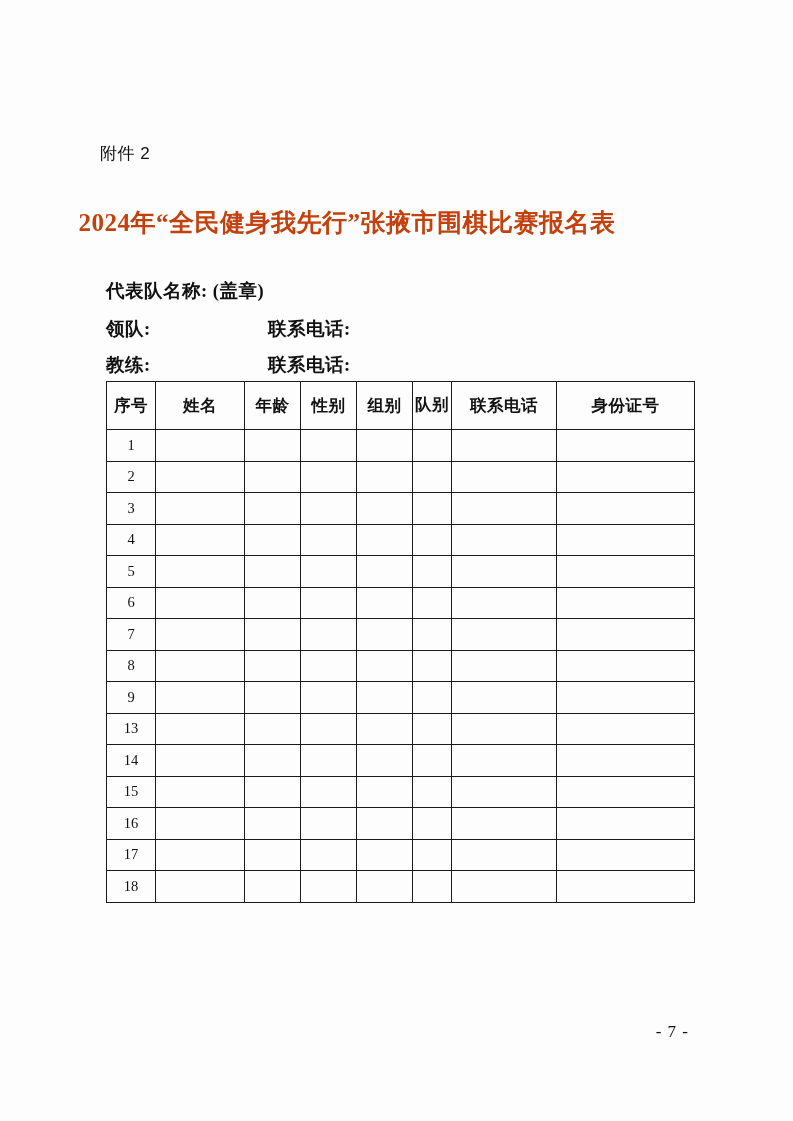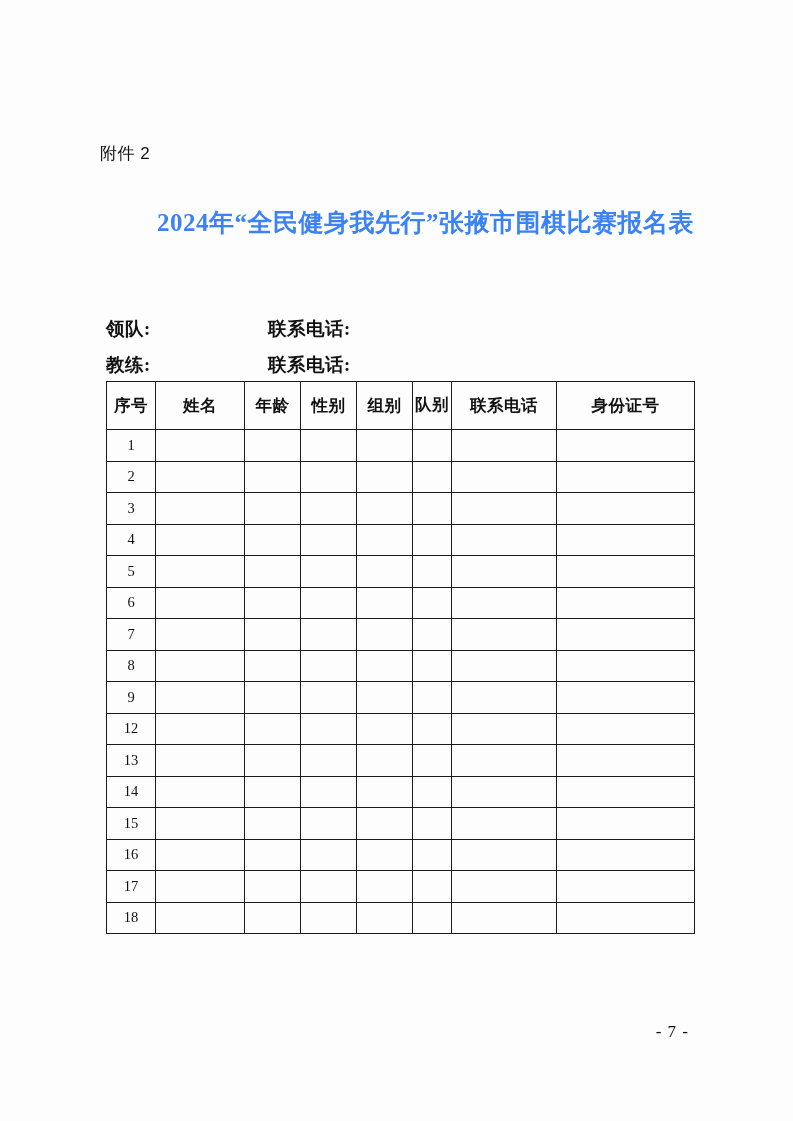--- a/index.html
+++ b/index.html
@@ -29,26 +29,26 @@
     font-family: "Liberation Sans", sans-serif;
     font-size: 17px;
     letter-spacing: 0.5px;
     color: #111;
   }
   .doc-title {
     position: absolute;
     left: 0;
     top: 206px;
     width: 694px;
-    text-align: right;
+    text-align: center;
     font-family: "Liberation Serif", serif;
     font-weight: bold;
     font-size: 25px;
     letter-spacing: 0.5px;
-    color: #3b82f6;
+    color: #c2410c;
   }
   .field-line {
     position: absolute;
     font-family: "Liberation Serif", serif;
     font-weight: bold;
     font-size: 18.5px;
     color: #111;
     letter-spacing: 0.5px;
     white-space: nowrap;
   }
@@ -116,20 +116,21 @@
 </style>
 </head>
 <body>
 
 <div class="page">
 
   <div class="attachment-label">附件 2</div>
 
   <div class="doc-title">2024年“全民健身我先行”张掖市围棋比赛报名表</div>
 
+  <div class="field-line f1">代表队名称: (盖章)</div>
   <div class="field-line f2">领队:</div>
   <div class="field-line f2b">联系电话:</div>
   <div class="field-line f3">教练:</div>
   <div class="field-line f3b">联系电话:</div>
 
   <table class="reg">
     <thead>
       <tr>
         <th class="col-idx">序号</th>
         <th class="col-name">姓名</th>
@@ -226,30 +227,20 @@
         <td class="idx">9</td>
         <td></td>
         <td></td>
         <td></td>
         <td></td>
         <td></td>
         <td></td>
         <td></td>
       </tr>
       <tr>
-        <td class="idx">12</td>
-        <td></td>
-        <td></td>
-        <td></td>
-        <td></td>
-        <td></td>
-        <td></td>
-        <td></td>
-      </tr>
-      <tr>
         <td class="idx">13</td>
         <td></td>
         <td></td>
         <td></td>
         <td></td>
         <td></td>
         <td></td>
         <td></td>
       </tr>
       <tr>

